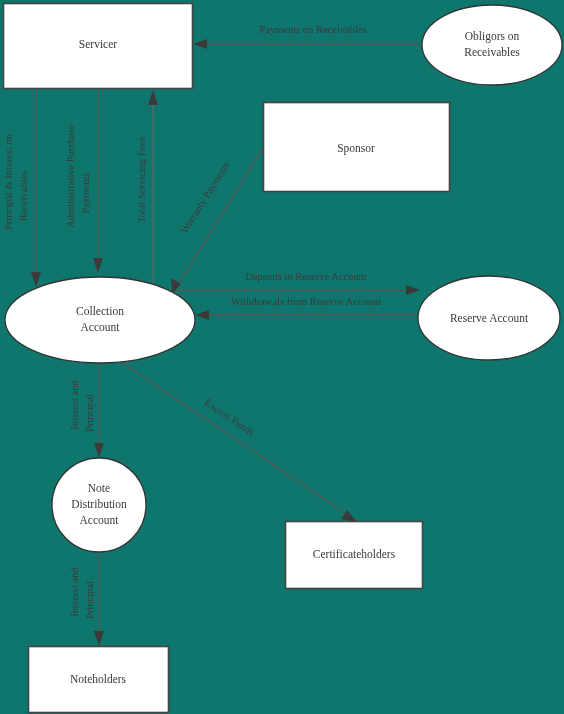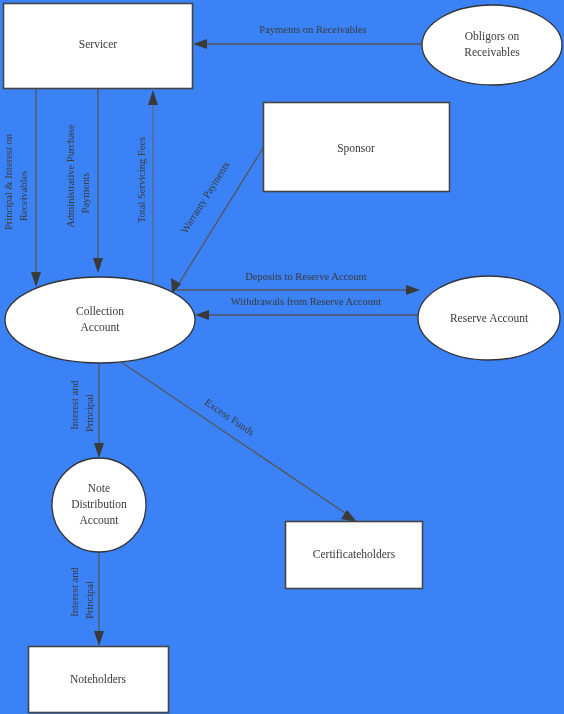--- a/index.html
+++ b/index.html
@@ -10,21 +10,21 @@
   body {
     width: 564px;
     height: 714px;
     overflow: hidden;
     font-family: "Liberation Serif", "DejaVu Serif", serif;
   }
   #diagram-root {
     position: relative;
     width: 564px;
     height: 714px;
-    background: #3b82f6;
+    background: #0f766e;
   }
   svg#flow-svg {
     display: block;
     width: 564px;
     height: 714px;
   }
   .node-shape {
     fill: #ffffff;
     stroke: #333333;
     stroke-width: 1.3;

